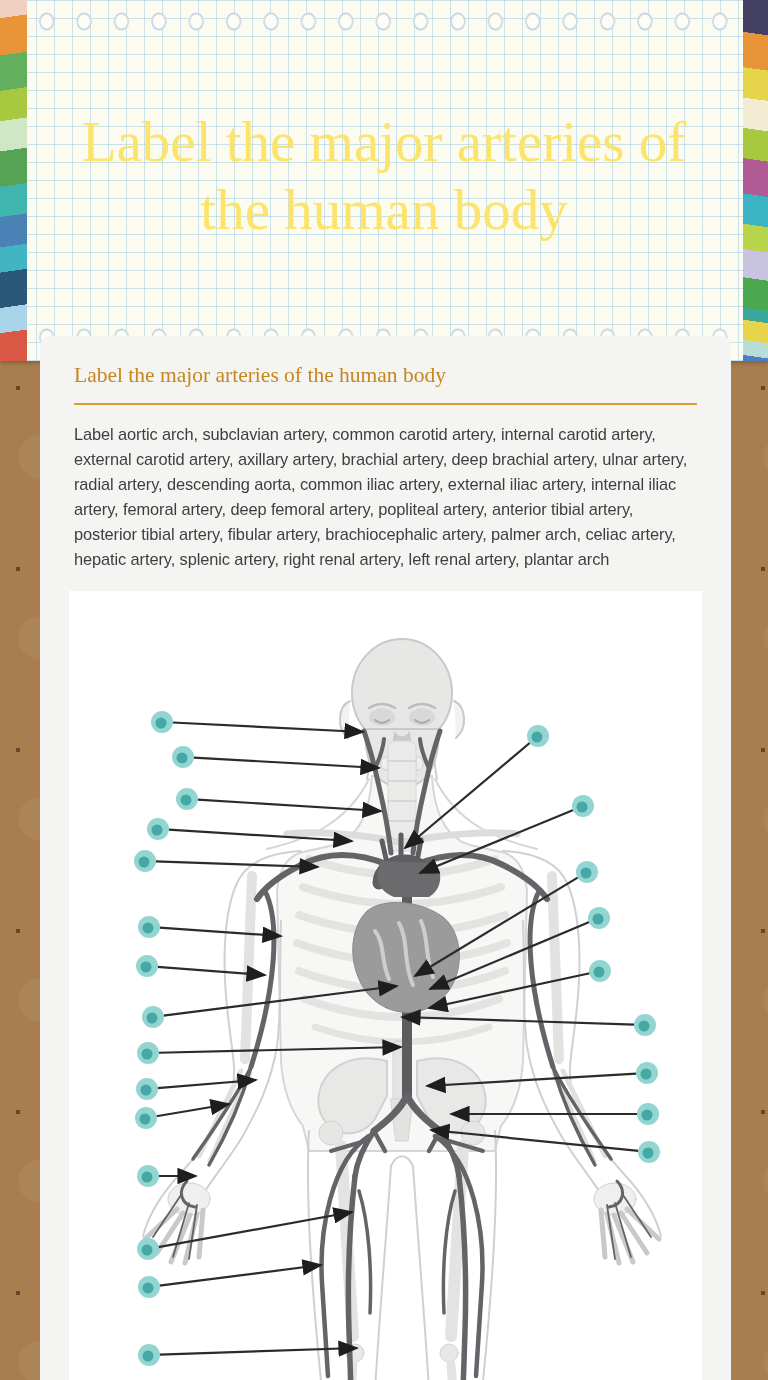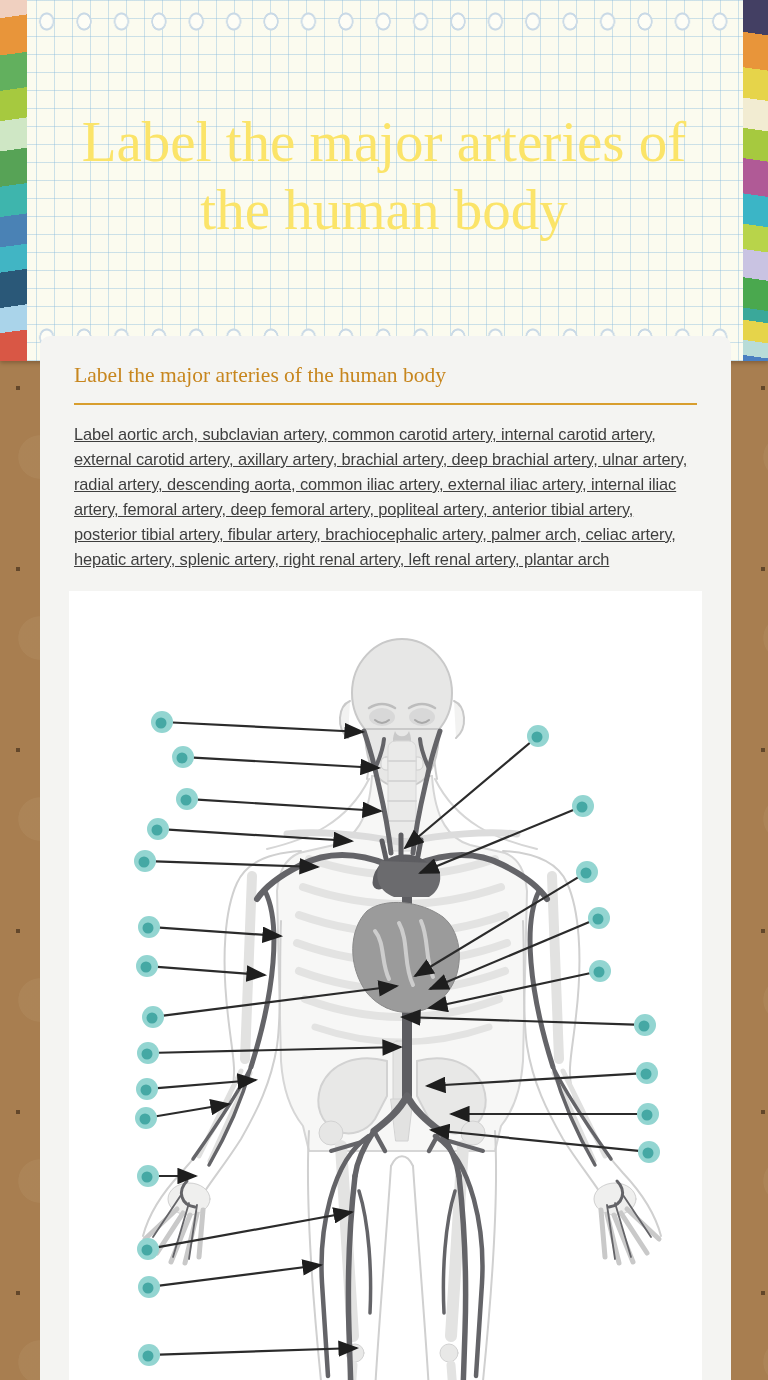--- a/index.html
+++ b/index.html
@@ -47,21 +47,21 @@
   .title{position:absolute;top:108px;left:40px;width:688px;margin:0;
     font-family:"Liberation Serif",serif;font-weight:400;
     font-size:57px;line-height:68px;text-align:center;color:#fbe469;}
   
   .card{position:absolute;left:40px;top:336px;width:691px;height:1100px;
     background:#f4f4f2;border-radius:10px 10px 0 0;
     padding:27px 27px 0 27px;box-sizing:border-box;}
   .card h2{margin:0 7px;font-family:"Liberation Serif",serif;font-weight:400;
     font-size:21.5px;color:#c7861e;}
   .rule{height:2px;background:#d89e2e;margin:15px 7px 0 7px;}
-  .card p{margin:17px 7px 0 7px;font-size:16.4px;line-height:25px;color:#3e3e3e;letter-spacing:-0.1px;text-decoration:underline;}
+  .card p{margin:17px 7px 0 7px;font-size:16.4px;line-height:25px;color:#3e3e3e;letter-spacing:-0.1px;}
   .diagram-box{margin-top:19px;width:633px;height:800px;background:#ffffff;margin-left:2px;}
   .diagram-box svg{display:block;}
 </style>
 </head>
 <body>
 
 <div class="page">
   <div class="cork"></div>
 
   <header class="paper">

